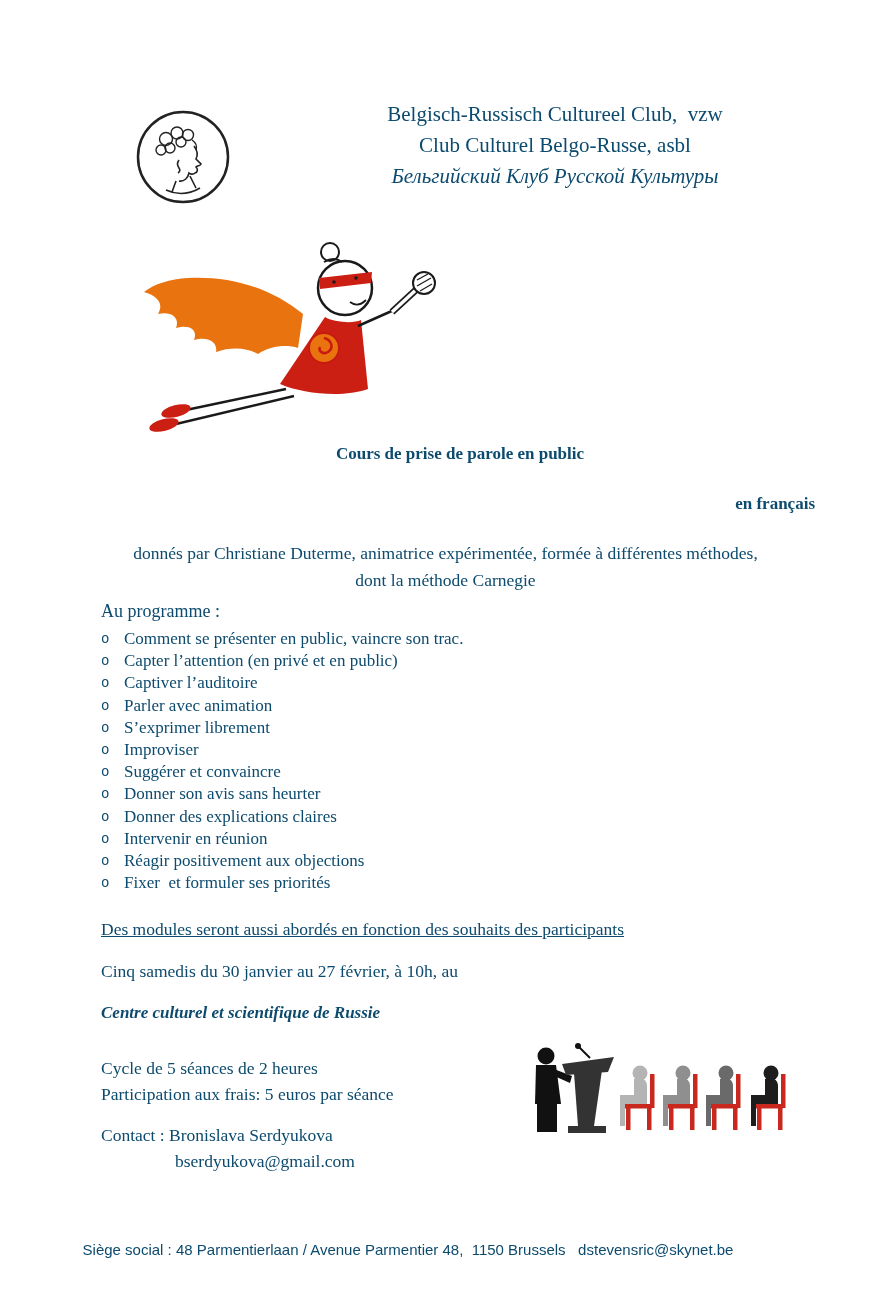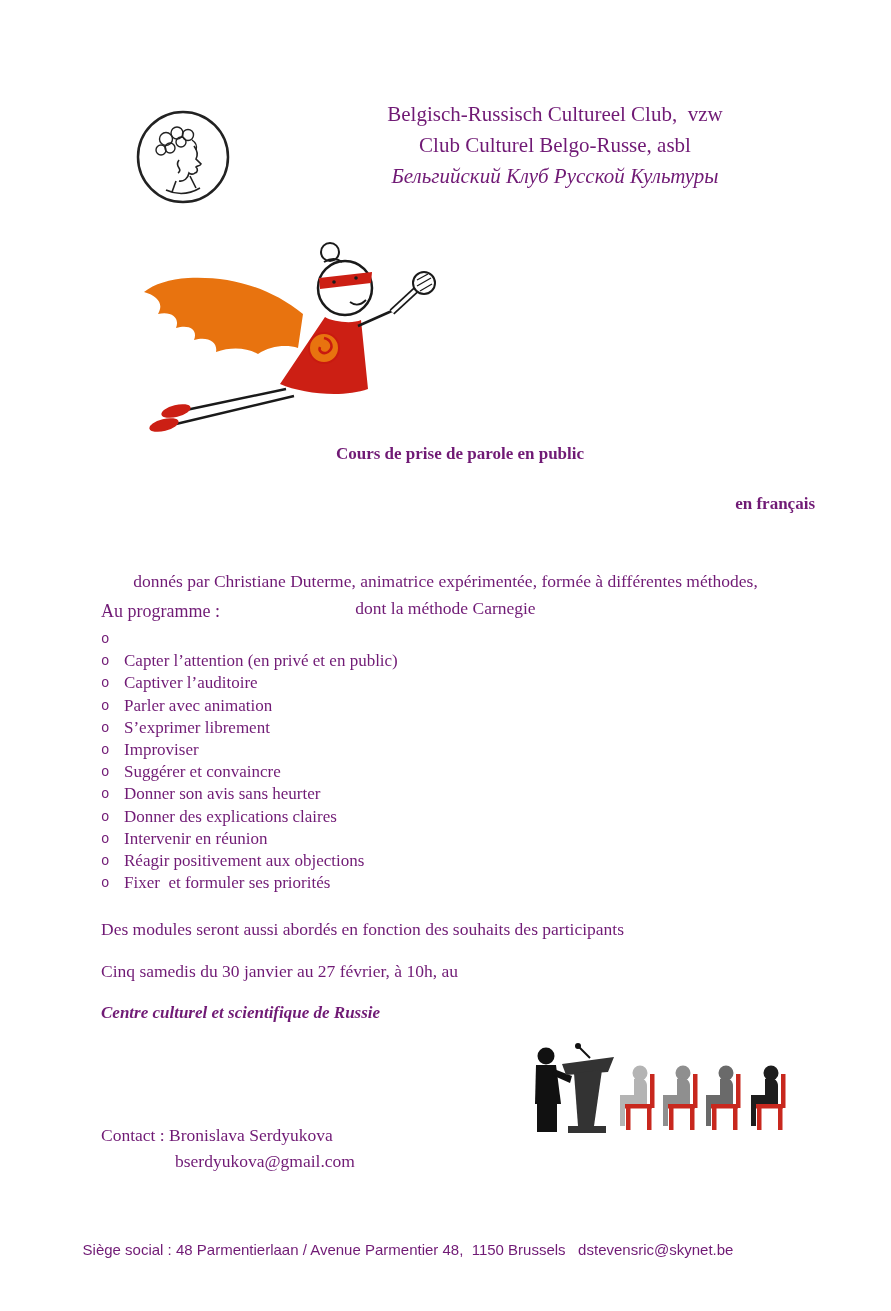--- a/index.html
+++ b/index.html
@@ -3,21 +3,21 @@
 <meta charset="utf-8">
 <style>
   * { box-sizing: border-box; }
   html, body { margin: 0; padding: 0; background: #ffffff; }
   .page {
     position: relative;
     width: 891px;
     height: 1311px;
     background: #ffffff;
     font-family: "Liberation Serif", serif;
-    color: #701a75;
+    color: #0c4a6e;
     overflow: hidden;
   }
   [data-bind] { white-space: pre-wrap; }
   .abs { position: absolute; }
 
   .logo { left: 134px; top: 108px; width: 98px; height: 98px; }
 
   .header {
     left: 290px; top: 99px; width: 530px;
     text-align: center;
@@ -32,37 +32,37 @@
     margin: 0; text-align: center;
     font-size: 17px; font-weight: bold;
   }
   .lang {
     right: 76px; top: 494px;
     font-size: 17px; font-weight: bold;
   }
   .intro {
     left: 0; top: 540px; width: 891px;
     text-align: center;
-    font-size: 17.5px; line-height: 27px; margin-top: 28px;
+    font-size: 17.5px; line-height: 27px;
   }
 
   .program-heading { left: 101px; top: 601px; font-size: 18px; }
   .program-list {
     left: 101px; top: 628px; width: 640px;
     margin: 0; padding: 0; list-style: none;
     font-size: 17px;
   }
   .program-list li { display: flex; line-height: 22.2px; }
   .program-list .bullet {
     width: 23px; flex: 0 0 23px;
     font-family: "Liberation Mono", monospace;
     font-size: 14px; line-height: 22.2px;
   }
 
-  .modules { left: 101px; top: 919px; font-size: 17.5px; }
+  .modules { left: 101px; top: 919px; font-size: 17.5px; text-decoration: underline; }
   .schedule-intro { left: 101px; top: 961px; font-size: 17.5px; }
   .venue {
     left: 101px; top: 1000px;
     font-size: 17px; font-weight: bold; line-height: 26.5px; font-style: italic;
   }
   .details { left: 101px; top: 1056px; font-size: 17.5px; line-height: 25.5px; }
   .contact { left: 101px; top: 1123px; font-size: 17.5px; line-height: 25.5px; }
   .contact .email { padding-left: 74px; }
 
   .audience { left: 528px; top: 1042px; width: 272px; height: 104px; }
@@ -158,20 +158,21 @@
 
   <div class="abs intro">
     <div data-bind="intro.line1">donnés par Christiane Duterme, animatrice expérimentée, formée à différentes méthodes,</div>
     <div data-bind="intro.line2">dont la méthode Carnegie</div>
   </div>
 
   <div class="abs program-heading" data-bind="program.heading">Au programme :</div>
   <ul class="abs program-list">
     <li>
         <span class="bullet" data-bind="program.bullet">o</span>
+        <span data-bind="program.items.0">Comment se présenter en public, vaincre son trac.</span>
       </li>
     <li>
         <span class="bullet" data-bind="program.bullet">o</span>
         <span data-bind="program.items.1">Capter l’attention (en privé et en public)</span>
       </li>
     <li>
         <span class="bullet" data-bind="program.bullet">o</span>
         <span data-bind="program.items.2">Captiver l’auditoire</span>
       </li>
     <li>
@@ -212,20 +213,24 @@
       </li>
   </ul>
 
   <div class="abs modules" data-bind="modules_note">Des modules seront aussi abordés en fonction des souhaits des participants</div>
 
   <div class="abs schedule-intro" data-bind="schedule.intro">Cinq samedis du 30 janvier au 27 février, à 10h, au</div>
   <div class="abs venue">
     <div data-bind="schedule.venue_line1">Centre culturel et scientifique de Russie</div>
   </div>
 
+  <div class="abs details">
+    <div data-bind="details.line1">Cycle de 5 séances de 2 heures</div>
+    <div data-bind="details.line2">Participation aux frais: 5 euros par séance</div>
+  </div>
 
   <div class="abs contact">
     <div data-bind="contact.line">Contact : Bronislava Serdyukova</div>
     <div class="email" data-bind="contact.email">bserdyukova@gmail.com</div>
   </div>
 
   <div class="abs audience">
     <svg width="272" height="104" viewBox="0 0 272 104">
 
       <g fill="#111111">

